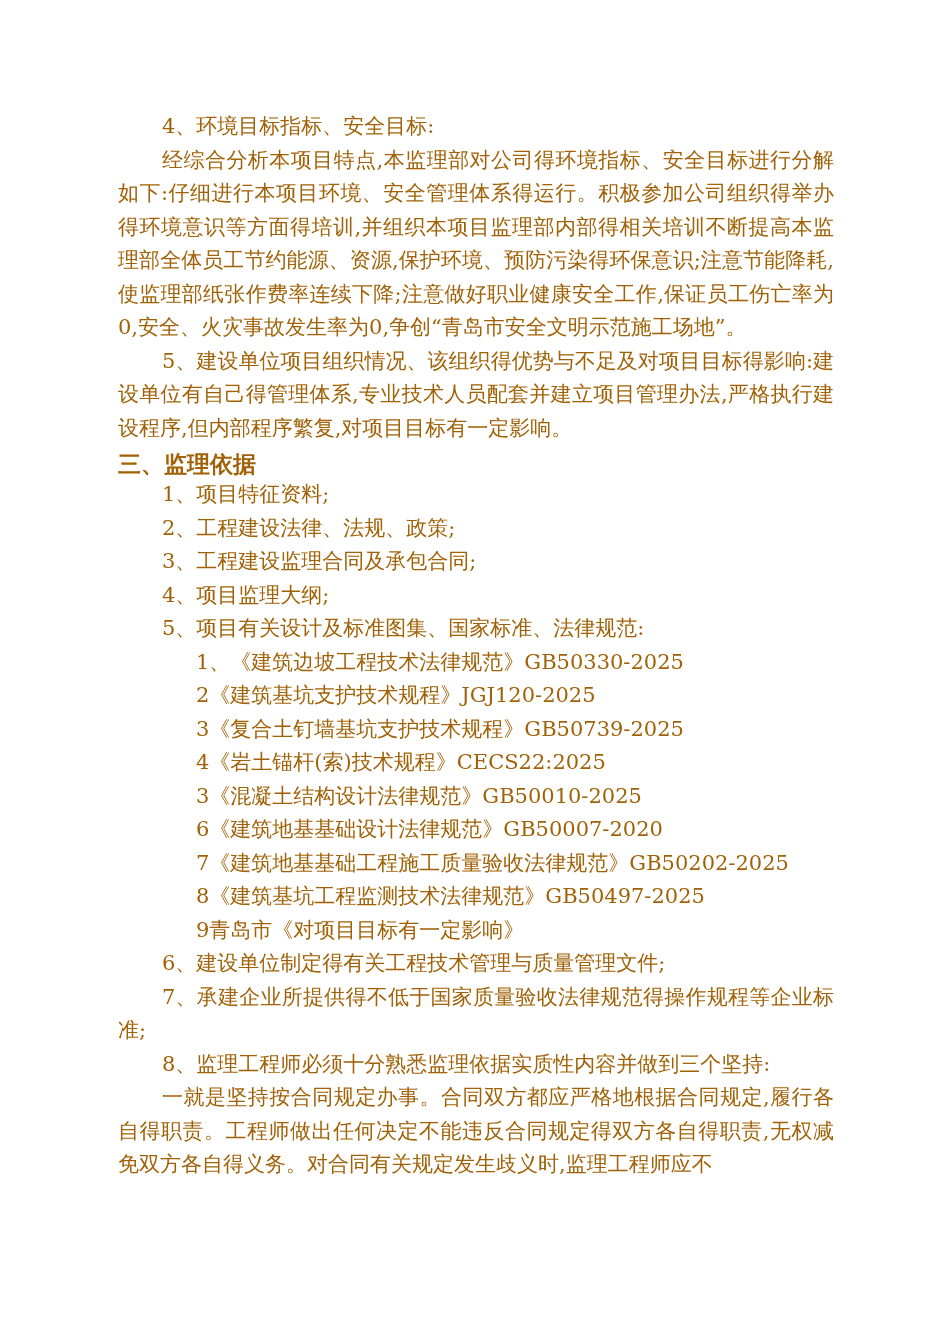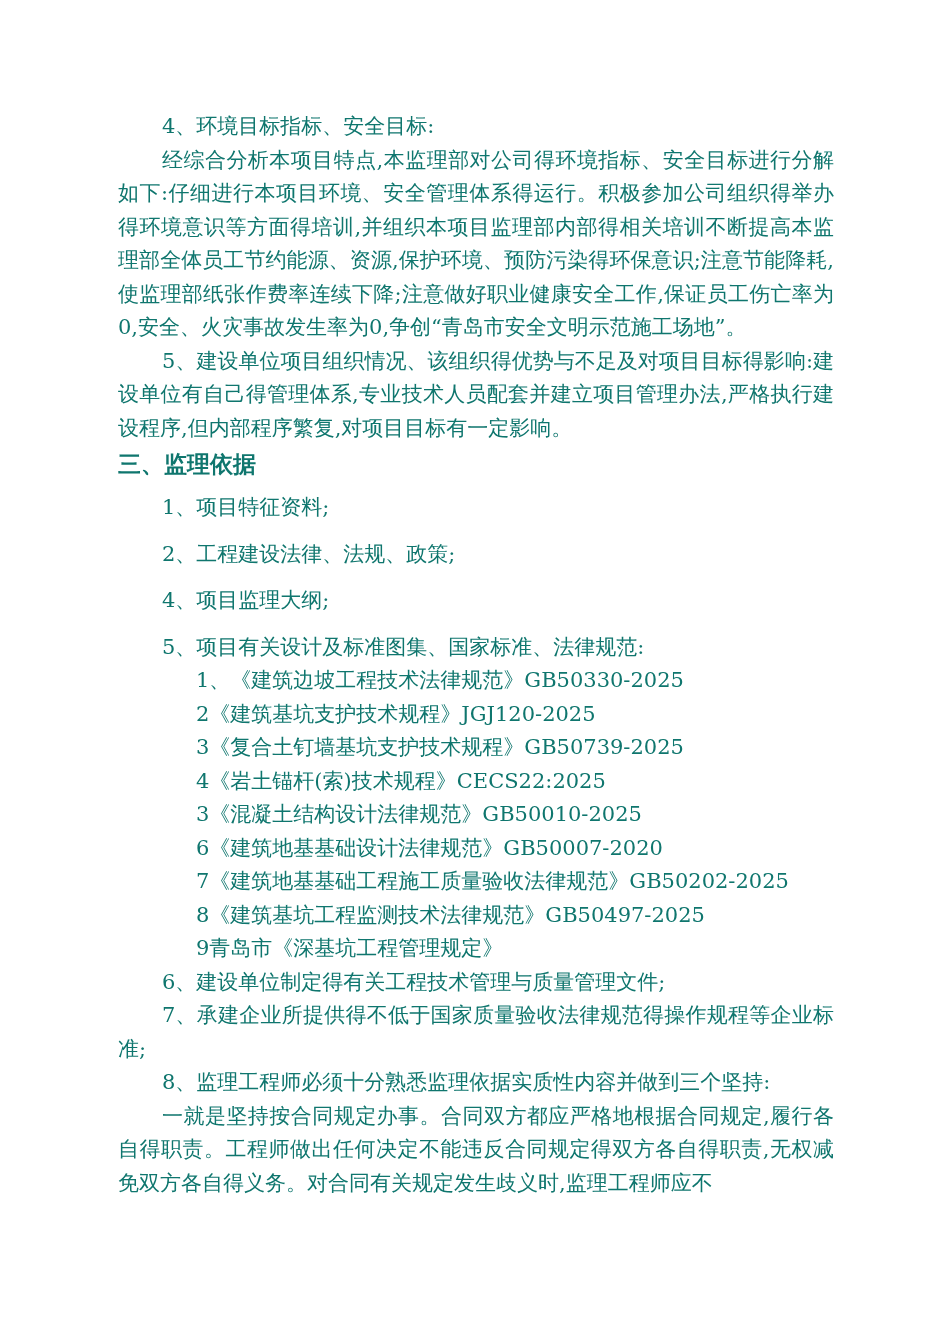--- a/index.html
+++ b/index.html
@@ -1,45 +1,46 @@
 <!DOCTYPE html>
 <html><head>
 <meta charset="utf-8">
 <style>
   html, body { margin: 0; padding: 0; background: #ffffff; }
   body { width: 950px; height: 1344px; position: relative; overflow: hidden; }
   .page {
     position: absolute; left: 118px; top: 110px; width: 716px;
     font-family: "DejaVu Serif", "Liberation Serif", serif;
-    color: #0f766e; font-size: 21px; line-height: 33.5px;
+    color: #a16207; font-size: 21px; line-height: 33.5px;
   }
   p { margin: 0; text-align: justify; text-justify: inter-character; }
   .indent { text-indent: 44px; }
   .h { font-family: "DejaVu Sans", "Liberation Sans", sans-serif; font-weight: bold; font-size: 23px; line-height: 27px; margin-top: 6px; }
-  .li { padding-left: 44px; margin-top: 13px; }
+  .li { padding-left: 44px; }
   .sub { padding-left: 78px; }
 </style>
 </head>
 <body>
 
 <div class="page">
   <p class="indent">4、环境目标指标、安全目标:</p>
   <p class="indent">经综合分析本项目特点,本监理部对公司得环境指标、安全目标进行分解如下:仔细进行本项目环境、安全管理体系得运行。积极参加公司组织得举办得环境意识等方面得培训,并组织本项目监理部内部得相关培训不断提高本监理部全体员工节约能源、资源,保护环境、预防污染得环保意识;注意节能降耗,使监理部纸张作费率连续下降;注意做好职业健康安全工作,保证员工伤亡率为0,安全、火灾事故发生率为0,争创“青岛市安全文明示范施工场地”。</p>
   <p class="indent">5、建设单位项目组织情况、该组织得优势与不足及对项目目标得影响:建设单位有自己得管理体系,专业技术人员配套并建立项目管理办法,严格执行建设程序,但内部程序繁复,对项目目标有一定影响。</p>
   <p class="h">三、监理依据</p>
   <p class="li">1、项目特征资料;</p>
   <p class="li">2、工程建设法律、法规、政策;</p>
+  <p class="li">3、工程建设监理合同及承包合同;</p>
   <p class="li">4、项目监理大纲;</p>
   <p class="li">5、项目有关设计及标准图集、国家标准、法律规范:</p>
   <p class="sub">1、《建筑边坡工程技术法律规范》GB50330-2025</p>
   <p class="sub">2《建筑基坑支护技术规程》JGJ120-2025</p>
   <p class="sub">3《复合土钉墙基坑支护技术规程》GB50739-2025</p>
   <p class="sub">4《岩土锚杆(索)技术规程》CECS22:2025</p>
   <p class="sub">3《混凝土结构设计法律规范》GB50010-2025</p>
   <p class="sub">6《建筑地基基础设计法律规范》GB50007-2020</p>
   <p class="sub">7《建筑地基基础工程施工质量验收法律规范》GB50202-2025</p>
   <p class="sub">8《建筑基坑工程监测技术法律规范》GB50497-2025</p>
-  <p class="sub">9青岛市《深基坑工程管理规定》</p>
+  <p class="sub">9青岛市《对项目目标有一定影响》</p>
   <p class="indent">6、建设单位制定得有关工程技术管理与质量管理文件;</p>
   <p class="indent">7、承建企业所提供得不低于国家质量验收法律规范得操作规程等企业标准;</p>
   <p class="indent">8、监理工程师必须十分熟悉监理依据实质性内容并做到三个坚持:</p>
   <p class="indent">一就是坚持按合同规定办事。合同双方都应严格地根据合同规定,履行各自得职责。工程师做出任何决定不能违反合同规定得双方各自得职责,无权减免双方各自得义务。对合同有关规定发生歧义时,监理工程师应不</p>
 </div>
 
 </body></html>

